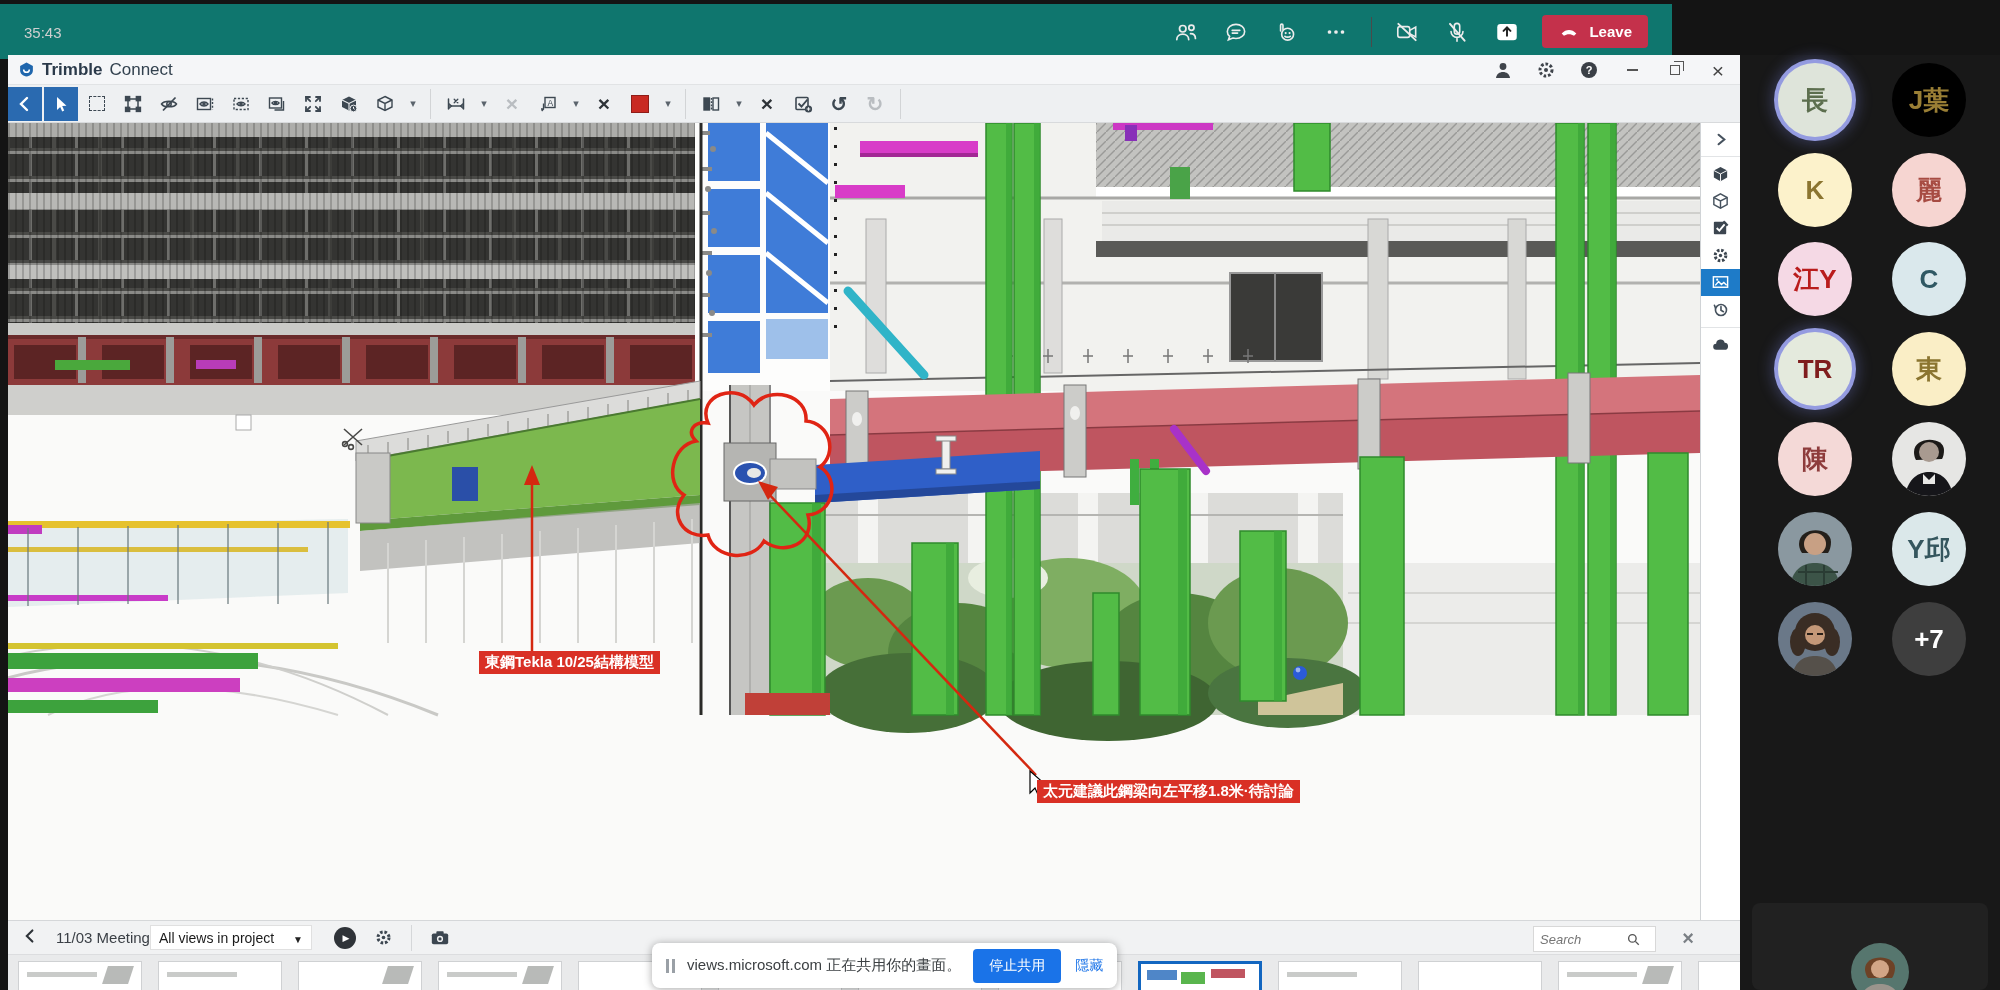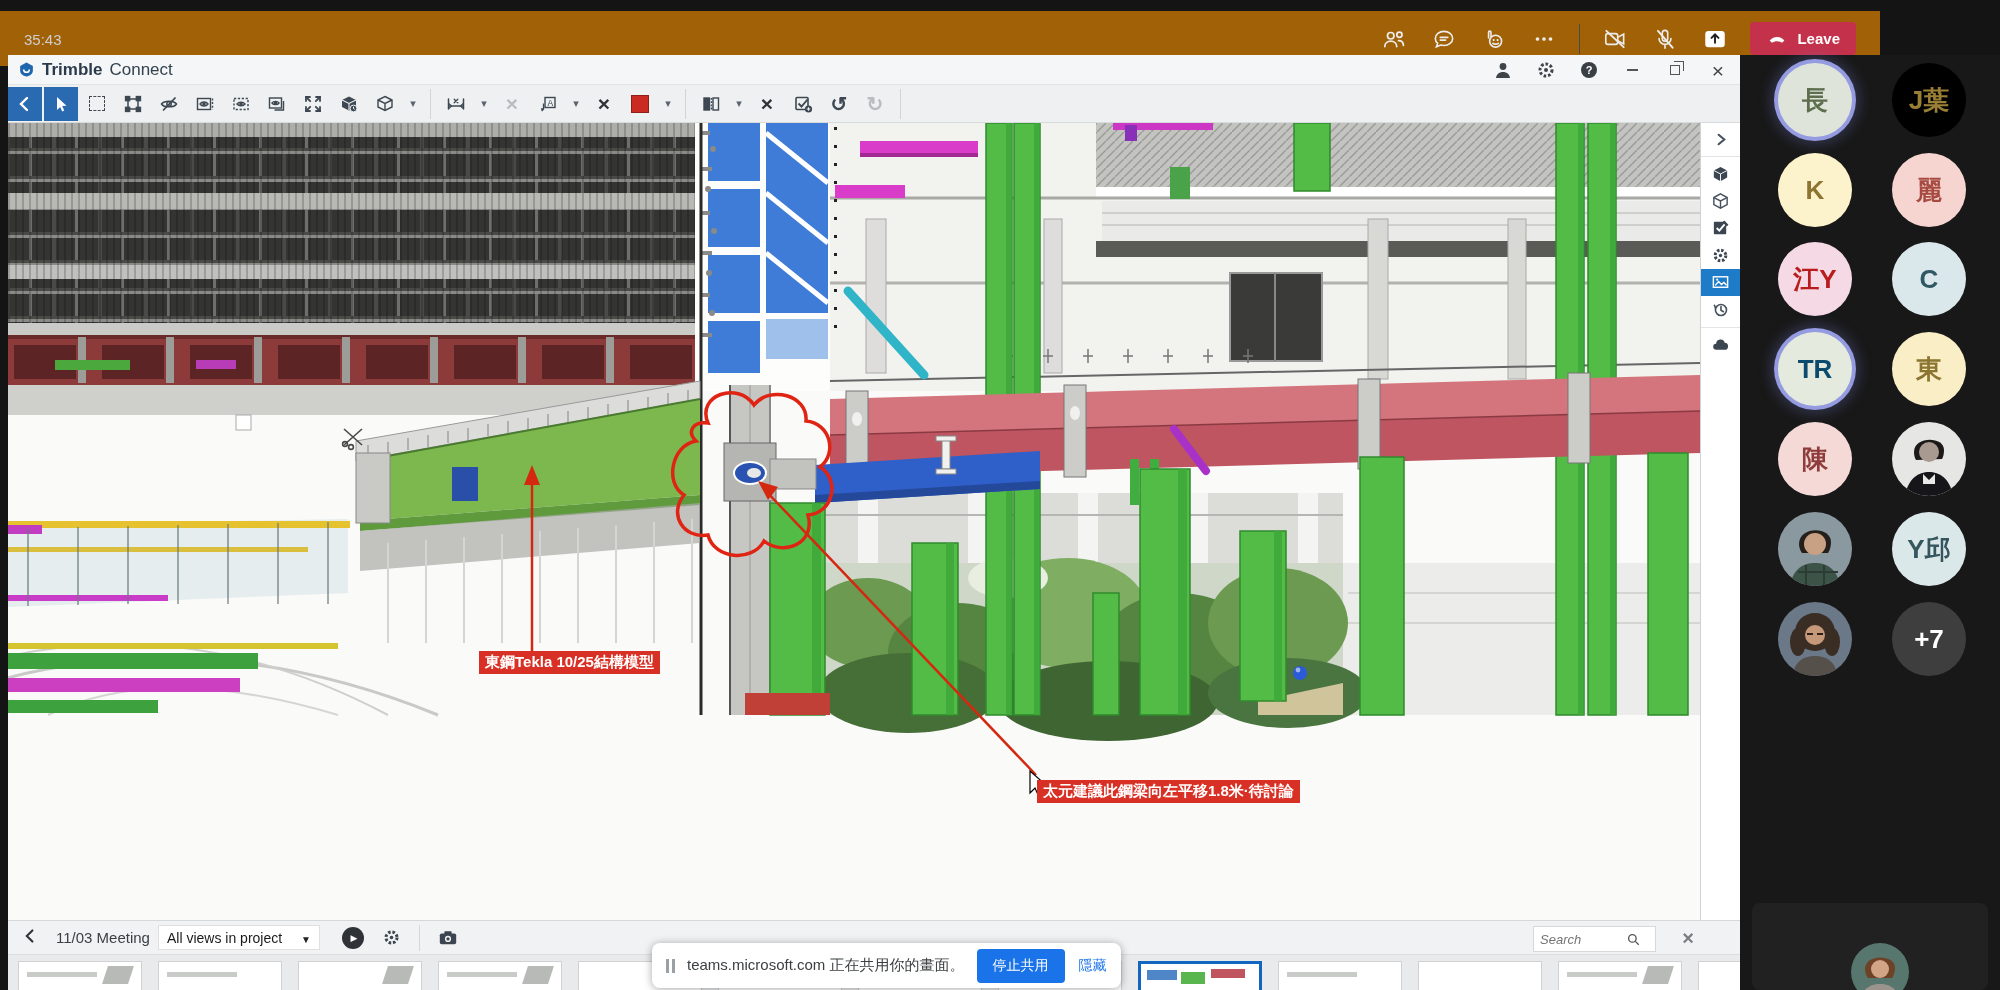--- a/index.html
+++ b/index.html
@@ -1,20 +1,20 @@
 <!DOCTYPE html>
 <html><head>
 <meta charset="utf-8">
 <style>
   * { margin:0; padding:0; box-sizing:border-box; }
   html,body { width:2000px; height:990px; overflow:hidden; background:#141414;
               font-family:"Liberation Sans", sans-serif; }
 
   
-  .topbar { position:absolute; left:0; top:11px; width:1880px; height:55px; background:#a16207; }
+  .topbar { position:absolute; left:0; top:4px; width:1672px; height:55px; background:#0f766e; }
   .timer { position:absolute; left:24px; top:50%; transform:translateY(-50%);
            color:#cfcfcf; font-size:15px; }
   .top-controls { position:absolute; right:0; top:0; height:55px; display:flex;
                   align-items:center; gap:20px; padding-right:24px; }
   .tbtn { width:30px; height:30px; display:flex; align-items:center; justify-content:center; cursor:pointer; }
   .tbtn svg { width:26px; height:26px; }
   .tdivider { width:1px; height:30px; background:#4a4a4a; }
   .leave-btn { height:33px; padding:0 16px; background:#c4314b; border-radius:4px;
                color:#fff; font-weight:bold; font-size:15px; display:flex;
                align-items:center; gap:9px; cursor:pointer; }
@@ -74,21 +74,21 @@
   .sp-btn svg { width:19px; height:19px; }
   .sp-btn.first { height:34px; border-bottom:1px solid #e2e4e6; margin-bottom:4px; }
   .sp-btn.selected { background:#1e7bc8; }
   .sp-sep { width:40px; height:1px; background:#e2e4e6; margin:4px 0; }
 
   
   .bottombar { height:34px; background:#f1f2f3; border-top:1px solid #d5d7d9;
                display:flex; align-items:center; position:relative; flex:0 0 auto; }
   .bb-chevron { margin-left:14px; }
   .bb-label { font-size:15px; color:#3a3f45; margin-left:18px; }
-  .views-dd { margin-left:8px; width:162px; height:25px; background:#fff; border:1px solid #e0e0e0;
+  .views-dd { margin-left:0; width:162px; height:25px; background:#fff; border:1px solid #e0e0e0;
               display:flex; align-items:center; justify-content:space-between; padding:0 8px; cursor:pointer; }
   .views-dd .dd-text { font-size:14px; color:#1a1a1a; }
   .views-dd .dd-caret::after { content:"▼"; font-size:10px; color:#222; }
   .play-btn { margin-left:22px; width:22px; height:22px; border-radius:50%; background:#2f3338;
               display:flex; align-items:center; justify-content:center; cursor:pointer; }
   .play-btn::after { content:"▶"; color:#fff; font-size:9px; margin-left:2px; }
   .bb-icon { margin-left:18px; cursor:pointer; display:flex; align-items:center; }
   .bb-sep { width:1px; height:26px; background:#d5d7d9; margin-left:18px; }
   .search-wrap { position:absolute; right:84px; top:5px; width:123px; height:24px; background:#fff;
                  border:1px solid #d8d8d8; display:flex; align-items:center; padding:12px 6px; }
@@ -824,21 +824,21 @@
     <div class="circle" style="background: rgb(245, 217, 229); color: #b91c1c;">
         <span class="initials">江Y</span>
       </div>
     </div>
   <div class="avatar col2 row3">
     <div class="circle" style="background: rgb(218, 232, 236); color: rgb(47, 88, 99);">
         <span class="initials">C</span>
       </div>
     </div>
   <div class="avatar col1 row4 speaking">
-    <div class="circle" style="background: rgb(228, 234, 221); color: #0c4a6e;">
+    <div class="circle" style="background: rgb(228, 234, 221); color: #7f1d1d;">
         <span class="initials">TR</span>
       </div>
     </div>
   <div class="avatar col2 row4">
     <div class="circle" style="background: rgb(250, 238, 198); color: rgb(139, 117, 48);">
         <span class="initials">東</span>
       </div>
     </div>
   <div class="avatar col1 row5">
     <div class="circle" style="background: rgb(244, 217, 215); color: rgb(142, 60, 60);">
@@ -901,16 +901,16 @@
         </svg>
     </div>
   </div>
 </div>
 
 <div class="share-banner">
   <span class="pause-bars">
       <i></i>
       <i></i>
     </span>
-  <span class="banner-text">teams.microsoft.com 正在共用你的畫面。</span>
+  <span class="banner-text">views.microsoft.com 正在共用你的畫面。</span>
   <button class="stop-btn">停止共用</button>
   <span class="hide-link">隱藏</span>
 </div>
 
 </body></html>

